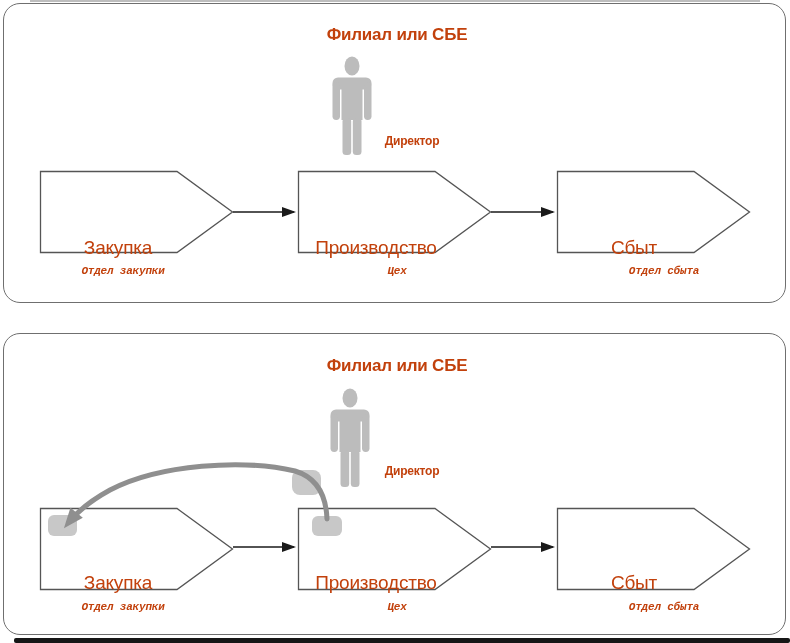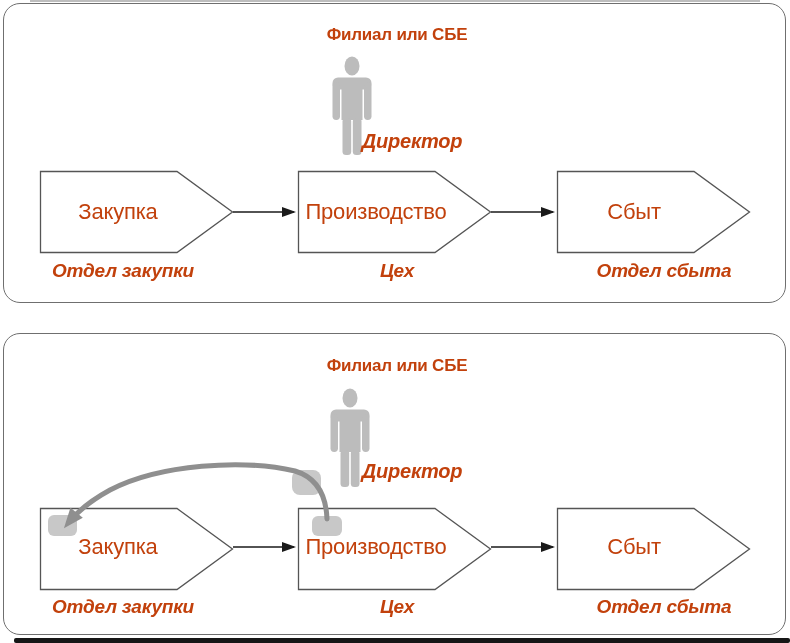--- a/index.html
+++ b/index.html
@@ -4,23 +4,23 @@
 <style>
   html,body{margin:0;padding:0;background:#ffffff;}
   #stage{position:relative;width:790px;height:643px;background:#ffffff;overflow:hidden;
          font-family:"Liberation Sans", sans-serif;color:#c2410c;}
   .panel{position:absolute;left:3px;width:781px;border:1.4px solid #6f6f6f;border-radius:17px;background:#ffffff;}
   #panel-top{top:3px;height:298px;}
   #panel-bottom{top:333px;height:300px;}
   svg.geom{position:absolute;left:0;top:0;pointer-events:none;}
   .t{position:absolute;text-align:center;line-height:20px;white-space:nowrap;letter-spacing:-0.2px;}
   .title{font-weight:bold;font-size:17px;}
-  .proc{font-size:22px;}
-  .dept{font-weight:bold;font-style:italic;font-size:19px;}
-  .dir{font-weight:bold;font-style:italic;font-size:20px;}
+  .proc{font-size:19px;margin-top:36px;}
+  .dept{font-weight:bold;font-style:italic;font-size:11px;font-family:Liberation Mono, monospace;}
+  .dir{font-weight:bold;font-size:12px;}
   .pent{fill:#ffffff;stroke:#555555;stroke-width:1.3px;}
   .flowline{stroke:#1a1a1a;stroke-width:1.6px;}
   .node{fill:#c8c8c8;}
   .person{fill:#bcbcbc;}
   .scan-top{position:absolute;left:30px;top:0;width:730px;height:2px;background:rgba(110,110,110,0.45);}
   .scan-bottom{position:absolute;left:14px;top:638px;width:776px;height:5px;background:#161616;border-radius:2px;}
 </style>
 </head>
 <body>
 

